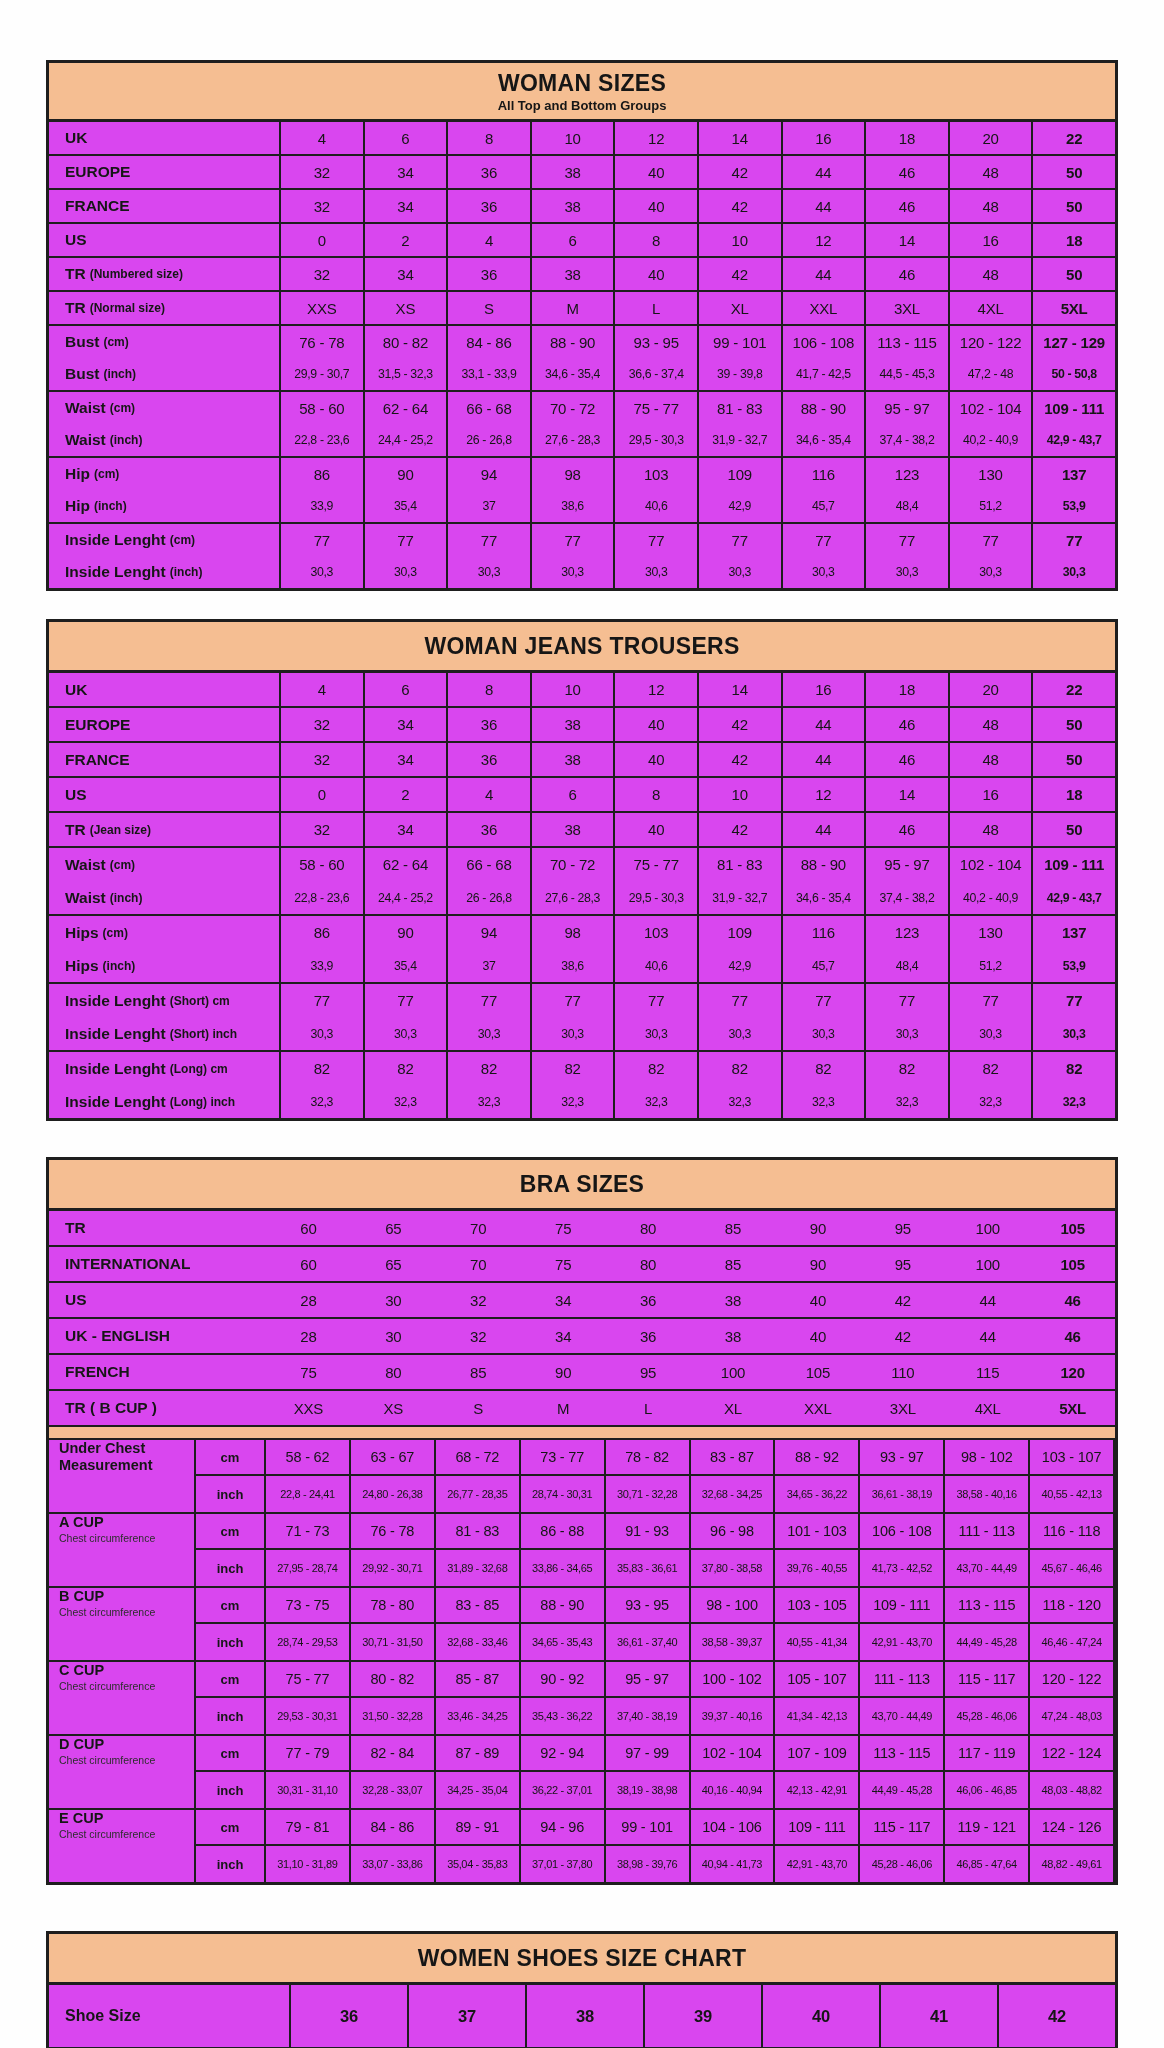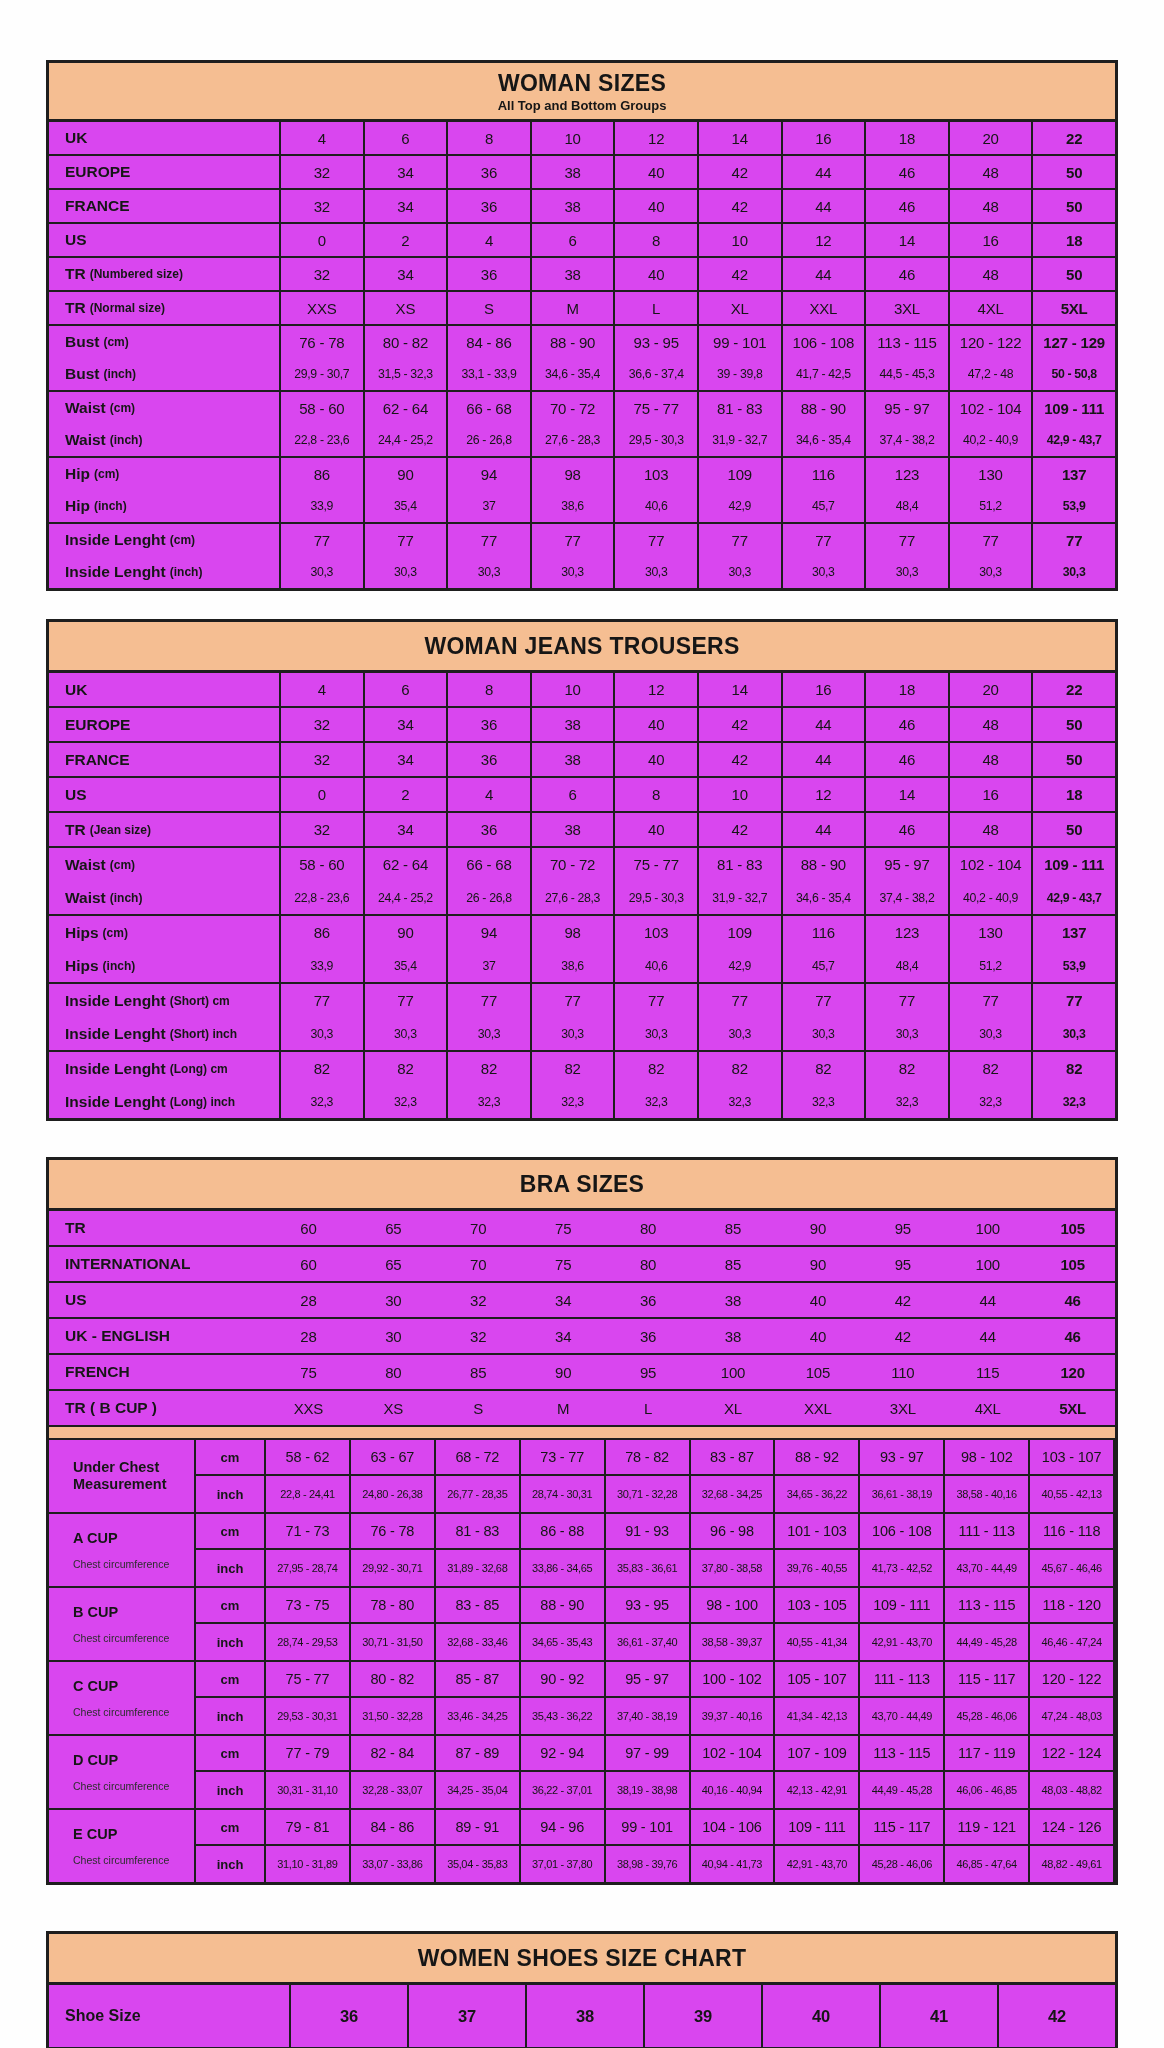--- a/index.html
+++ b/index.html
@@ -33,23 +33,23 @@
   
   .brarow { height:34px; }
   .brarow .label-cell { flex:0 0 217px; width:217px; border-right:none; }
   .brarow .val-cell { border-right:none; }
 
   .band { height:13px; background:var(--peach,#F5BE92); border-bottom:2px solid var(--ink,#1e1e1e); }
 
   
   .cupgroup { display:flex; border-bottom:2px solid var(--ink,#1e1e1e); }
   .cupgroup:last-child { border-bottom:none; }
-  .cup-label { flex:0 0 147px; width:147px; border-right:2px solid var(--ink,#1e1e1e); display:flex; flex-direction:column; justify-content:center; padding-left:24px; padding-right:4px; }
+  .cup-label { flex:0 0 147px; width:147px; border-right:2px solid var(--ink,#1e1e1e); display:flex; flex-direction:column; justify-content:flex-start; padding-left:10px; padding-right:4px; }
   .cl-main { font-weight:700; font-size:14.5px; line-height:1.15; }
-  .cl-sub { font-size:10.5px; color:#2d2d2d; margin-top:12px; }
+  .cl-sub { font-size:10.5px; color:#2d2d2d; margin-top:1px; }
   .cup-right { flex:1 1 0; display:flex; flex-direction:column; }
   .cuprow { display:flex; height:36px; }
   .cuprow.cm { border-bottom:2px solid var(--ink,#1e1e1e); }
   .unit { flex:0 0 70px; width:70px; border-right:2px solid var(--ink,#1e1e1e); display:flex; align-items:center; justify-content:center; font-weight:700; font-size:13px; }
   .cuprow .val-cell { font-size:14.5px; }
   .cuprow.in .val-cell { font-size:11px; letter-spacing:-.35px; }
 
   
   .shoes .label-cell { flex:0 0 242px; width:242px; }
   .shoes .lm { font-size:16px; }

